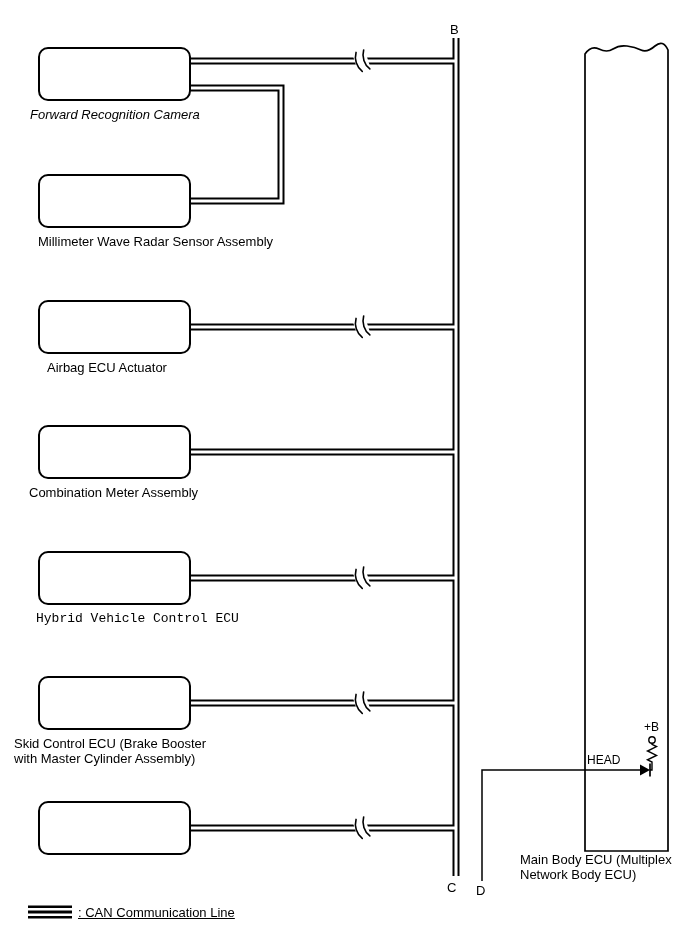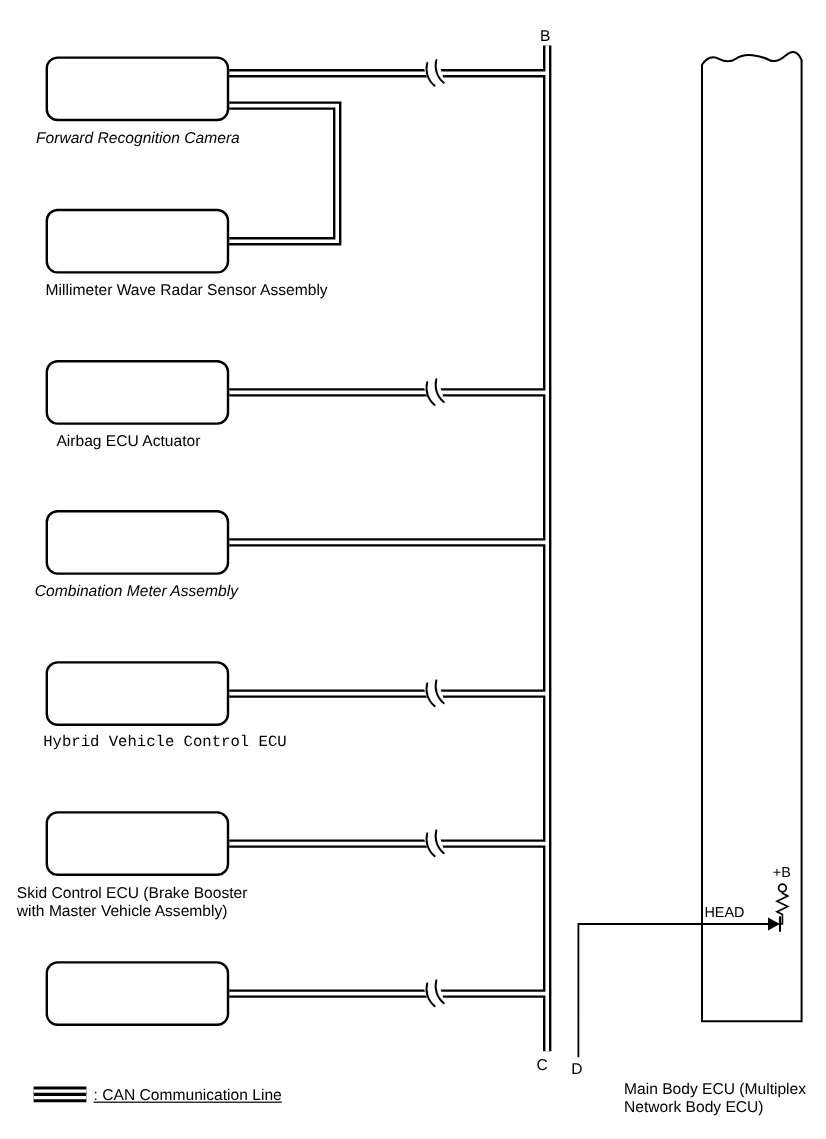--- a/index.html
+++ b/index.html
@@ -105,25 +105,25 @@
   <div class="module-box" style="top:174px;"></div>
   <div class="module-box" style="top:300px;"></div>
   <div class="module-box" style="top:425px;"></div>
   <div class="module-box" style="top:551px;"></div>
   <div class="module-box" style="top:676px;"></div>
   <div class="module-box" style="top:801px;"></div>
 
   <div class="lbl" style="left:30px;top:107px;font-style:italic;">Forward Recognition Camera</div>
   <div class="lbl" style="left:38px;top:234px;">Millimeter Wave Radar Sensor Assembly</div>
   <div class="lbl" style="left:47px;top:360px;">Airbag ECU Actuator</div>
-  <div class="lbl" style="left:29px;top:485px;font-style:italic;">Combination Meter Assembly</div>
+  <div class="lbl" style="left:29px;top:485px;">Combination Meter Assembly</div>
   <div class="lbl" style="left:36px;top:611px;font-family:Liberation Mono, monospace;">Hybrid Vehicle Control ECU</div>
-  <div class="lbl wrap" style="left:14px;top:736px;width:200px;">Skid Control ECU (Brake Booster with Master Vehicle Assembly)</div>
+  <div class="lbl wrap" style="left:14px;top:736px;width:200px;">Skid Control ECU (Brake Booster with Master Cylinder Assembly)</div>
 
-  <div class="lbl wrap" style="left:520px;top:852px;width:160px;margin-top:48px;">Main Body ECU (Multiplex Network Body ECU)</div>
+  <div class="lbl wrap" style="left:520px;top:852px;width:160px;">Main Body ECU (Multiplex Network Body ECU)</div>
 
   <div class="lbl small" style="left:587px;top:753px;">HEAD</div>
   <div class="lbl small" style="left:644px;top:720px;">+B</div>
 
   <div class="lbl" style="left:450px;top:22px;">B</div>
   <div class="lbl" style="left:447px;top:880px;">C</div>
   <div class="lbl" style="left:476px;top:883px;">D</div>
 
   <div class="lbl" style="left:78px;top:905px;text-decoration:underline;">: CAN Communication Line</div>
 

